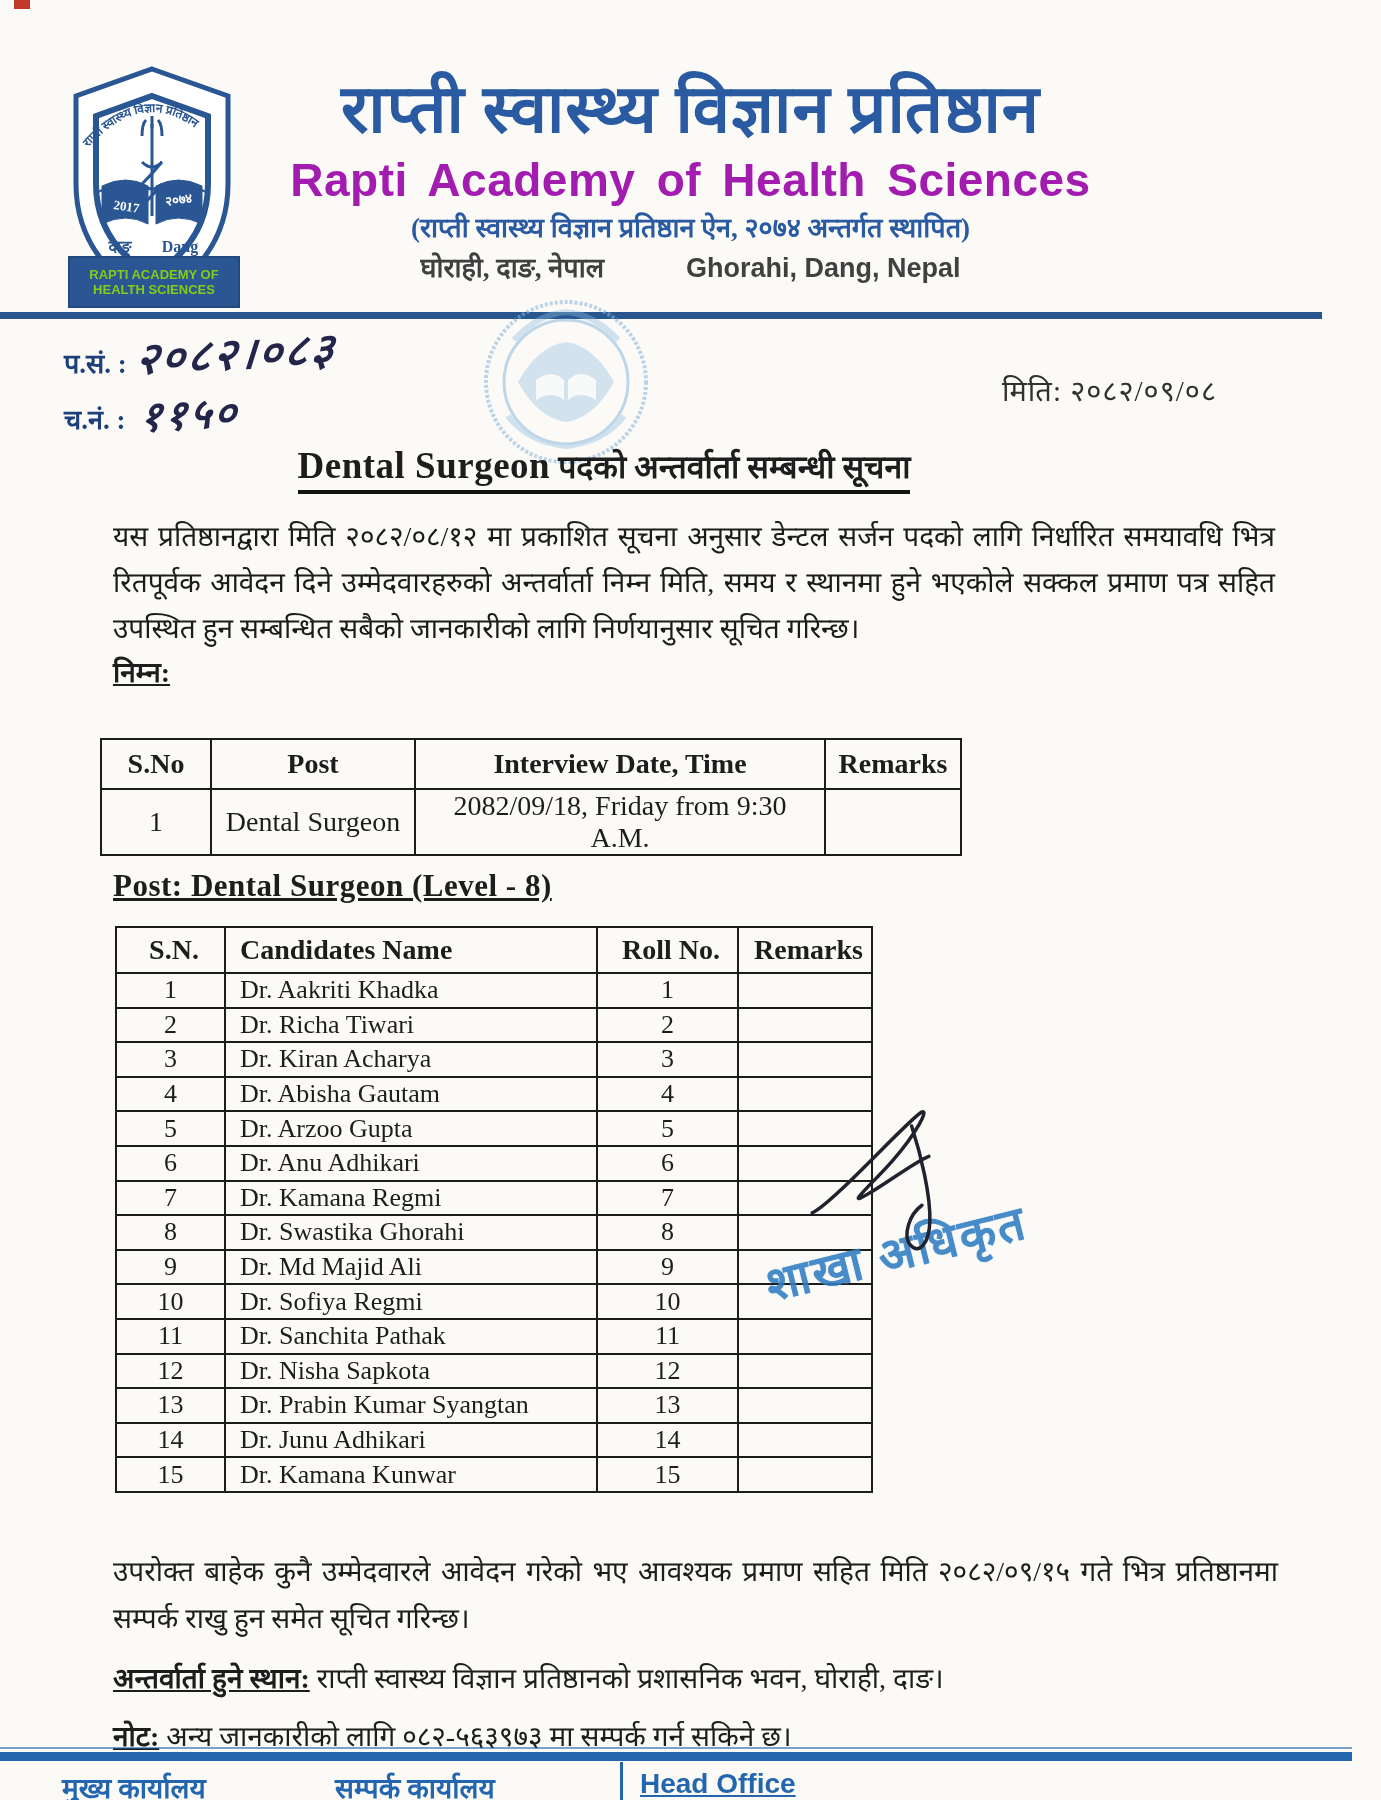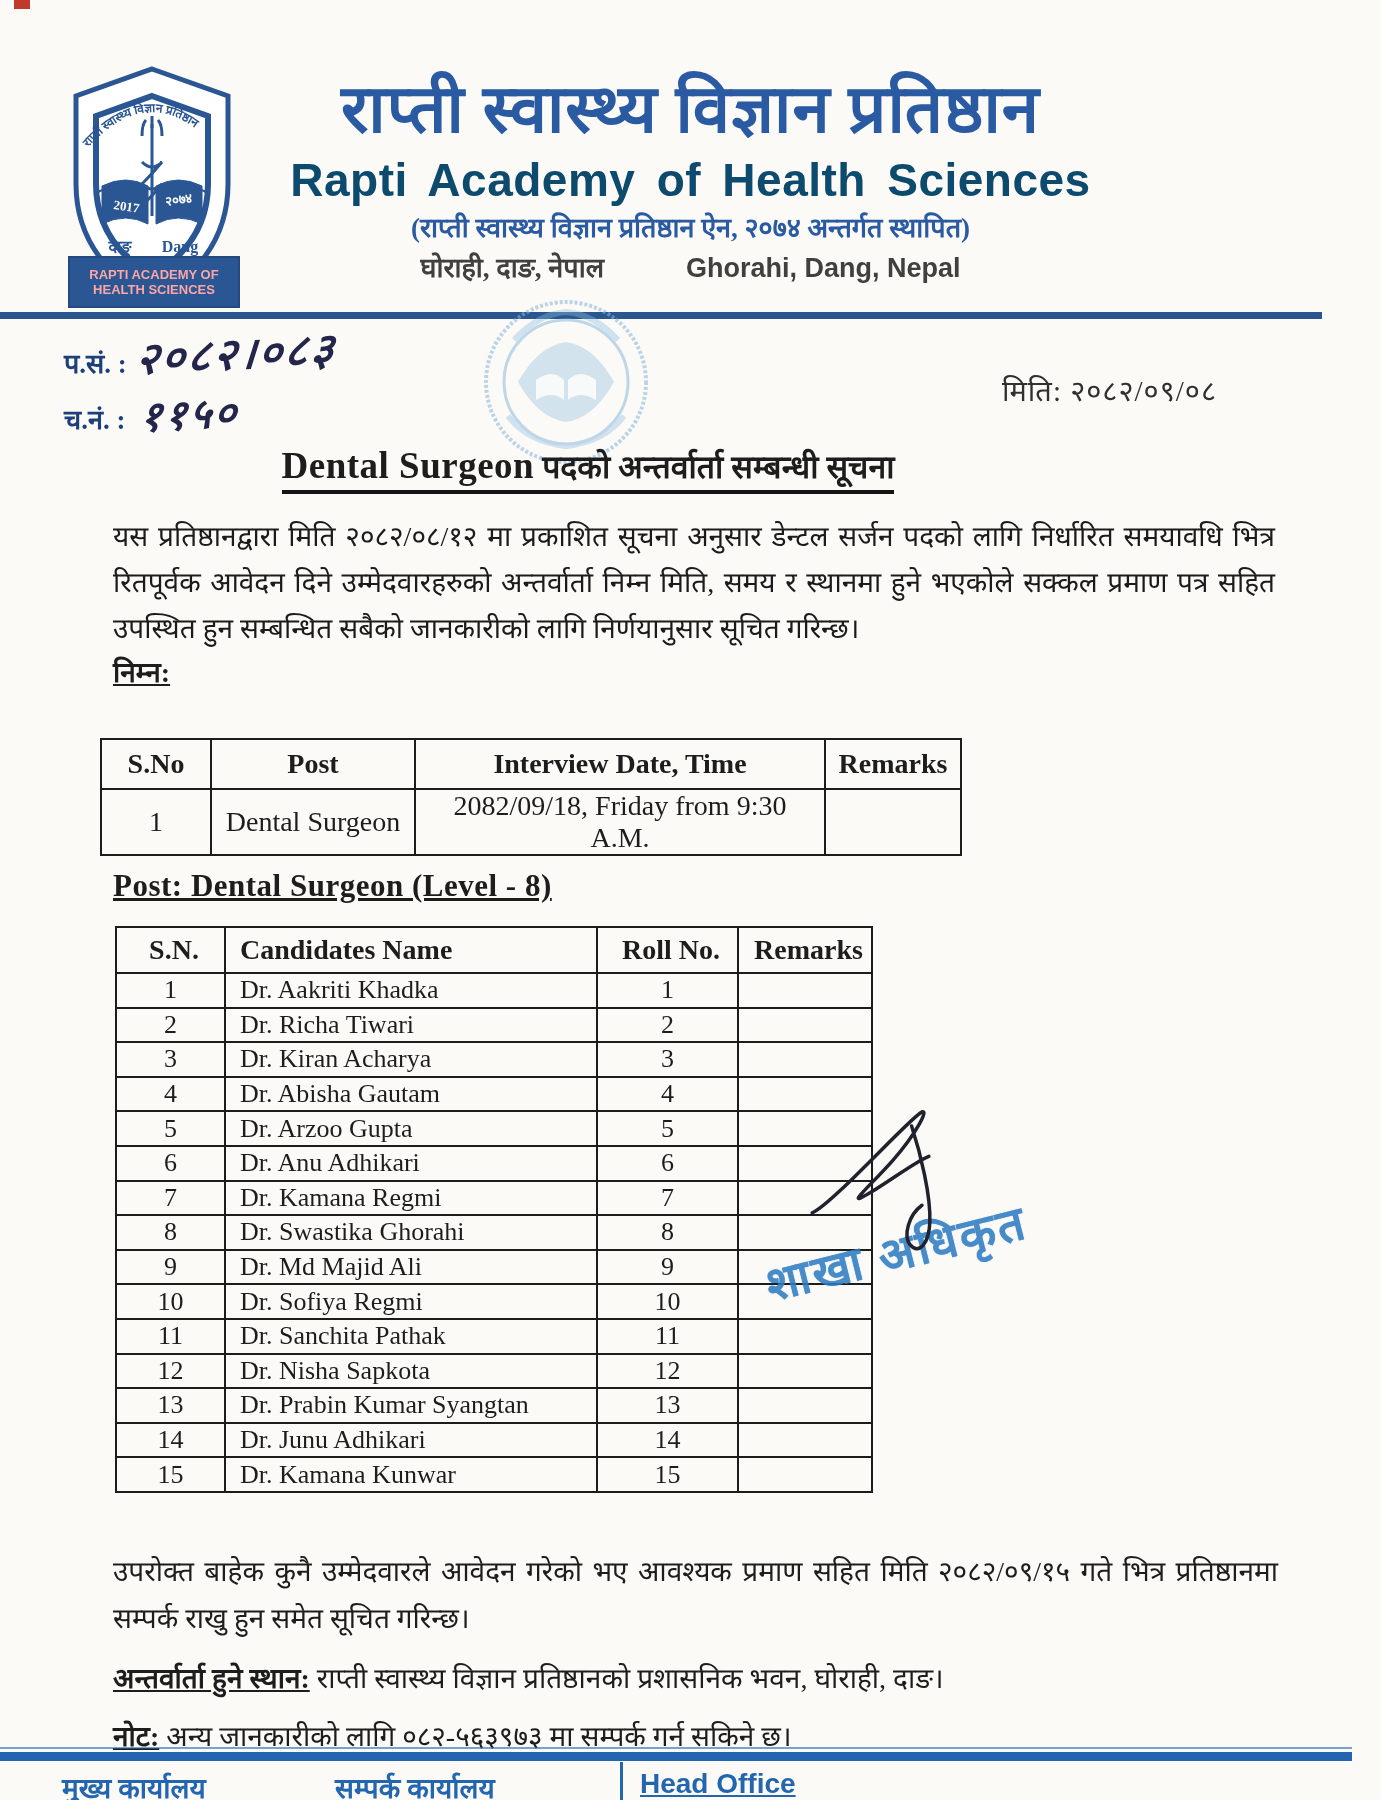--- a/index.html
+++ b/index.html
@@ -6,46 +6,46 @@
   body{background:#e8e8e8;font-family:"Liberation Serif","DejaVu Serif",serif;}
   #page{position:relative;width:1381px;height:1800px;margin:0 auto;background:#fbfaf7;overflow:hidden;color:#1d1d1d;}
 
   .abs{position:absolute;}
 
   
   .scan-mark{left:14px;top:0;width:16px;height:9px;background:#c0392b;}
 
   
   .logo-wrap{left:68px;top:66px;width:168px;height:242px;}
-  .logo-banner{left:68px;top:256px;width:168px;height:48px;background:#2a5694;color:#fca5a5;
+  .logo-banner{left:68px;top:256px;width:168px;height:48px;background:#2a5694;color:#84cc16;
     font-family:"Liberation Sans",sans-serif;font-weight:bold;font-size:13px;line-height:15px;
     display:flex;flex-direction:column;align-items:center;justify-content:center;text-align:center;border:2px solid #24497e;}
   .hdr-block{left:238px;top:66px;width:905px;text-align:center;}
   .hdr-np{font-size:67px;font-weight:bold;color:#2a5ba2;line-height:86px;letter-spacing:1px;}
-  .hdr-en{font-family:"Liberation Sans",sans-serif;font-size:46px;font-weight:bold;color:#0c4a6e;
+  .hdr-en{font-family:"Liberation Sans",sans-serif;font-size:46px;font-weight:bold;color:#a21caf;
     line-height:56px;letter-spacing:.5px;word-spacing:8px;}
   .hdr-sub{font-size:27px;font-weight:bold;color:#2a5ba2;line-height:40px;}
   .hdr-loc{font-size:27px;font-weight:bold;color:#404040;line-height:40px;display:flex;justify-content:center;gap:42px;}
   .hdr-loc .en{font-family:"Liberation Sans",sans-serif;margin-left:40px;}
   .hdr-rule{left:0;top:312px;width:1322px;height:7px;background:#29568f;}
 
   
   .ref-label{font-size:27px;font-weight:bold;color:#1d3f7a;}
   .handwriting{font-style:italic;font-weight:bold;color:#23264a;transform:rotate(-3deg) skewX(-7deg);letter-spacing:3px;}
   .ps-label{left:64px;top:344px;}
   .ps-value{left:136px;top:322px;font-size:44px;}
   .cn-label{left:64px;top:400px;}
   .cn-value{left:140px;top:384px;font-size:42px;}
   .miti{left:1002px;top:370px;font-size:29px;color:#30302e;letter-spacing:1px;}
 
   
   .seal{left:478px;top:296px;width:176px;height:172px;opacity:.55;filter:blur(.4px);}
 
   
-  .notice-title{left:228px;top:444px;width:720px;text-align:center;z-index:3;}
+  .notice-title{left:244px;top:444px;width:720px;text-align:center;z-index:3;}
   .notice-title .inner{display:inline-block;border-bottom:4px solid #141414;padding-bottom:3px;}
   .notice-title .en{font-size:37px;font-weight:bold;letter-spacing:.5px;}
   .notice-title .np{font-size:32px;font-weight:bold;}
 
   
   .para{left:113px;top:514px;width:1162px;font-size:28px;line-height:46px;text-align:justify;color:#1b1b1b;}
   .nimna{left:113px;top:652px;font-size:28px;font-weight:bold;text-decoration:underline;}
 
   
   table{border-collapse:collapse;background:transparent;}

